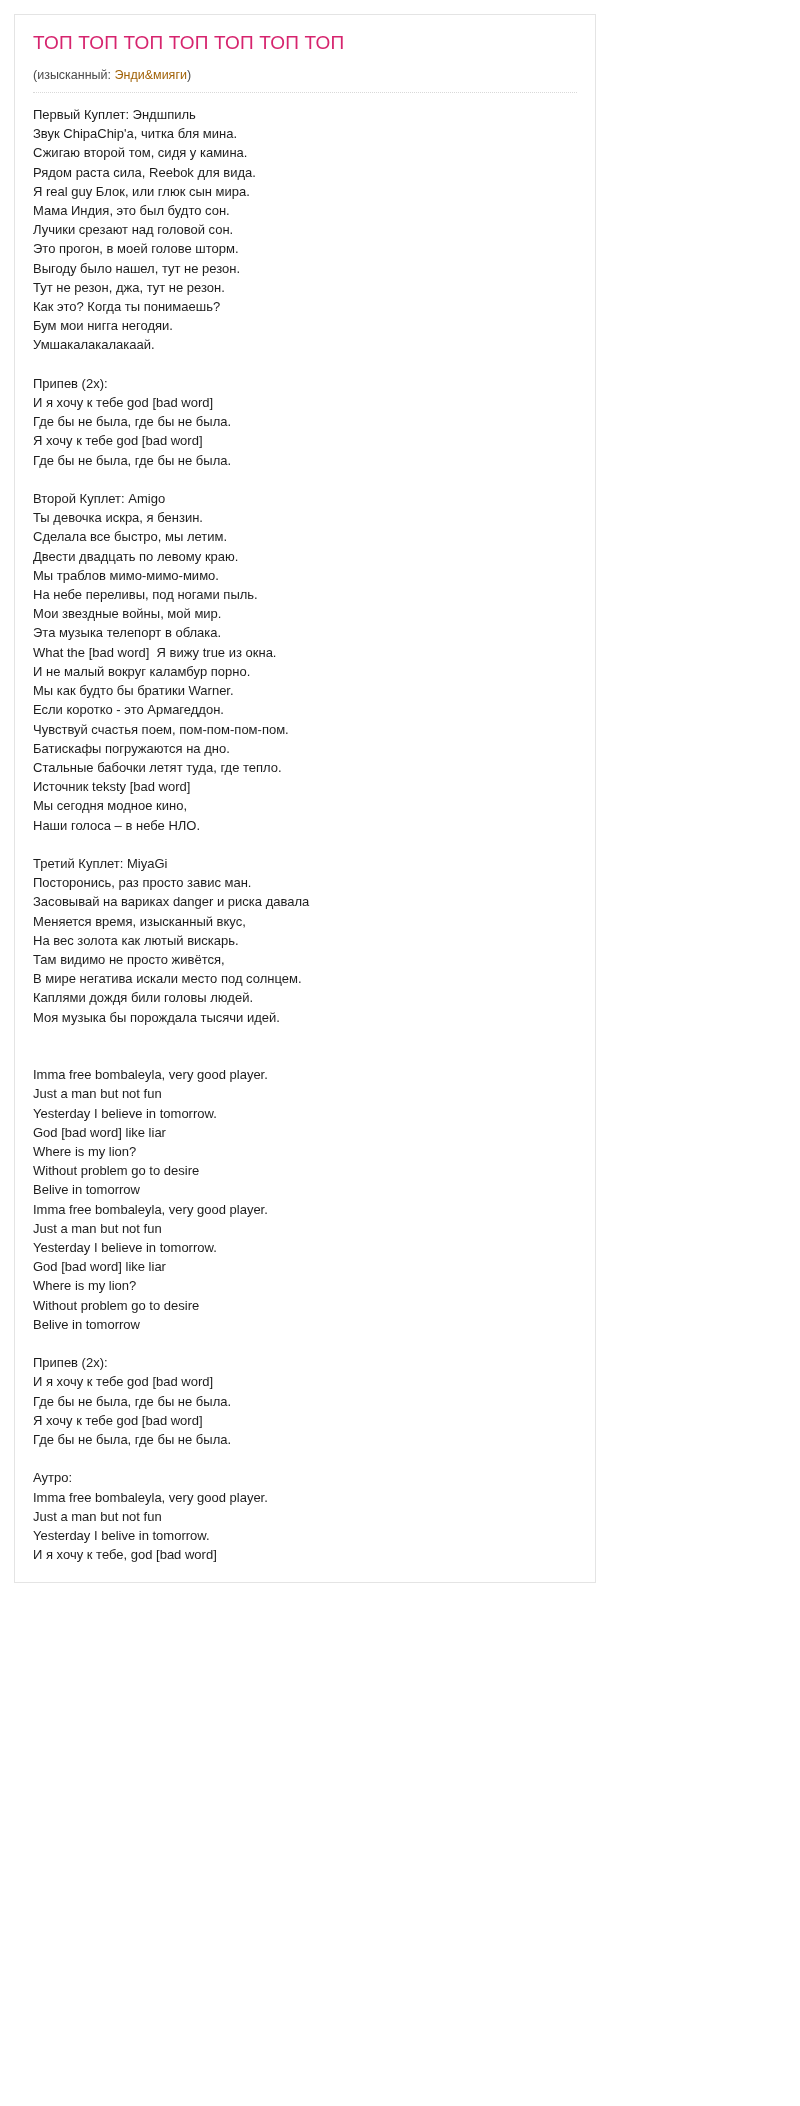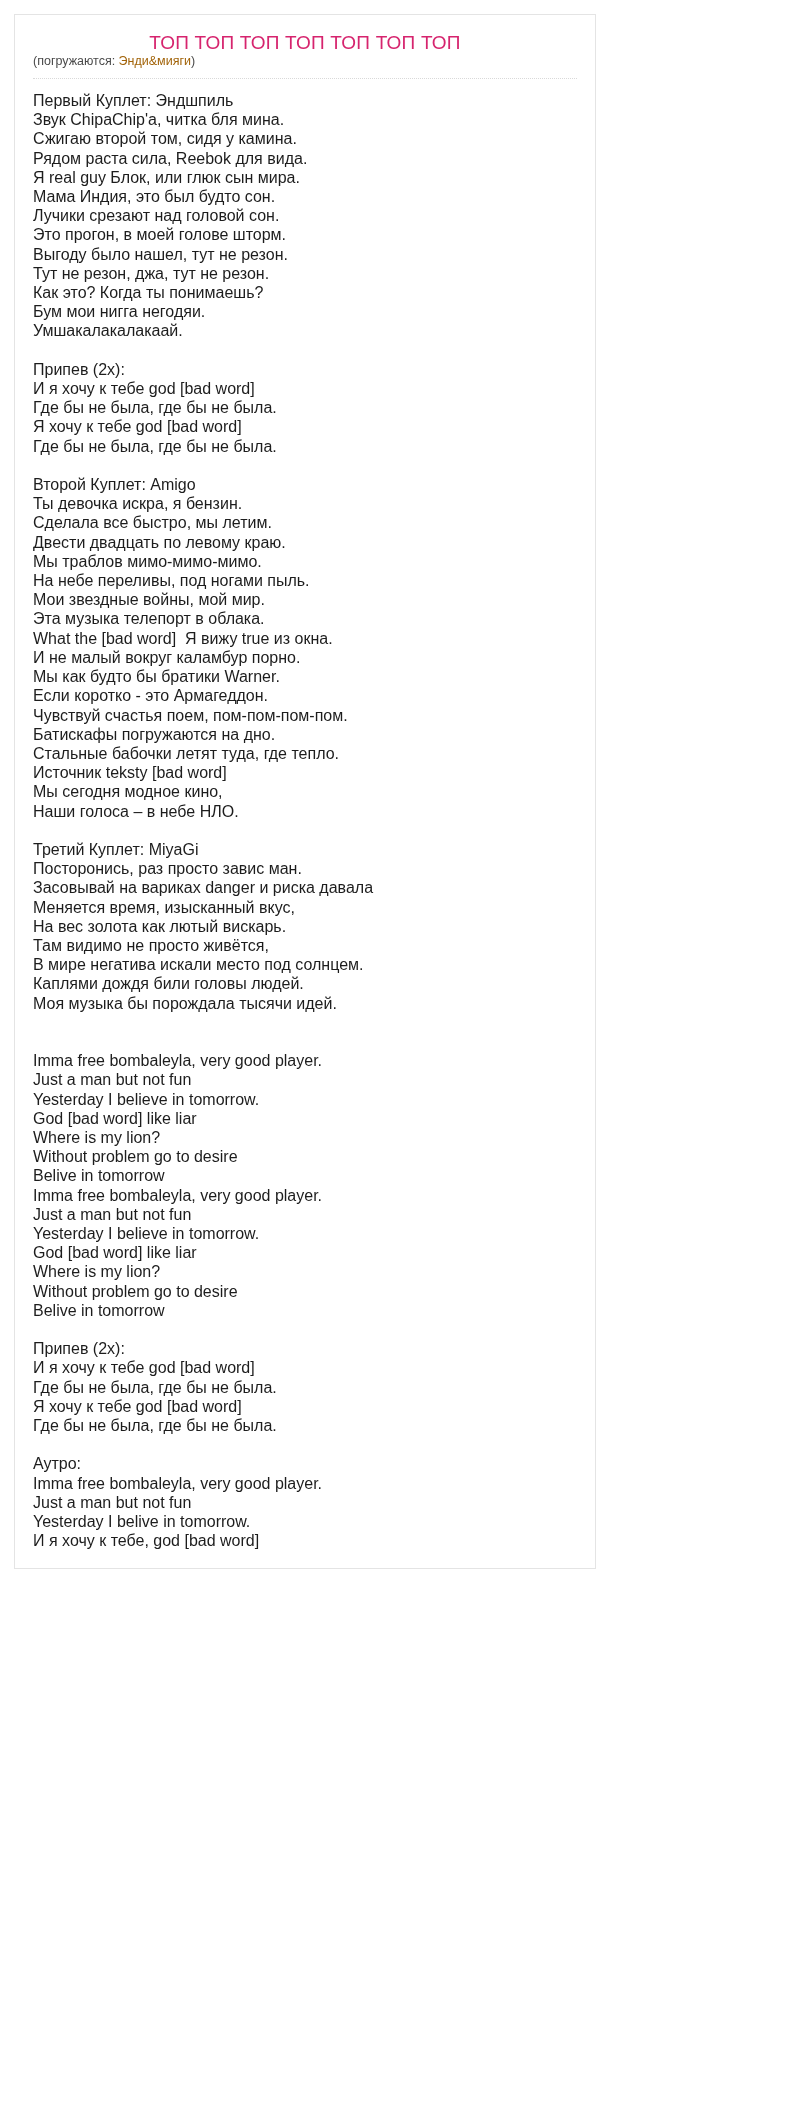--- a/index.html
+++ b/index.html
@@ -25,55 +25,54 @@
     border: 1px solid #e4e4e4;
     background: #ffffff;
     padding: 16px 18px 18px 18px;
     position: relative;
   }
   .song-title {
     color: #d6246e;
     font-size: 19px;
     line-height: 23px;
     font-weight: normal;
-    margin: 0 0 0 0;
+    margin: 0 0 14px 0;
     letter-spacing: 0.2px;
     font-family: "Liberation Sans", sans-serif;
-    text-align: center;
   }
   .artist-line {
     font-size: 12.5px;
     color: #4a4a4a;
     margin: 0 0 6px 0;
     padding-bottom: 10px;
     border-bottom: 1px dotted #d9d9d9;
   }
   .artist-link {
     color: #a16207;
     text-decoration: none;
   }
   .lyrics {
-    font-size: 16px;
+    font-size: 13px;
     line-height: 19.2px;
     color: #1d1d1d;
     white-space: pre-wrap;
     margin-top: 12px;
     font-family: "Liberation Sans", sans-serif;
   }
   .spacer {
     height: 14px;
   }
 </style>
 </head>
 <body>
 
 <div class="page">
   <div class="card">
     <h1 class="song-title">ТОП ТОП ТОП ТОП ТОП ТОП ТОП</h1>
-    <div class="artist-line"><span>(погружаются: </span><a class="artist-link" href="#">Энди&amp;мияги</a><span>)</span></div>
+    <div class="artist-line"><span>(изысканный: </span><a class="artist-link" href="#">Энди&amp;мияги</a><span>)</span></div>
     <div class="lyrics">Первый Куплет: Эндшпиль
 Звук ChipaChip'a, читка бля мина.
 Сжигаю второй том, сидя у камина.
 Рядом раста сила, Reebok для вида.
 Я real guy Блок, или глюк сын мира.
 Мама Индия, это был будто сон.
 Лучики срезают над головой сон.
 Это прогон, в моей голове шторм.
 Выгоду было нашел, тут не резон.
 Тут не резон, джа, тут не резон.

